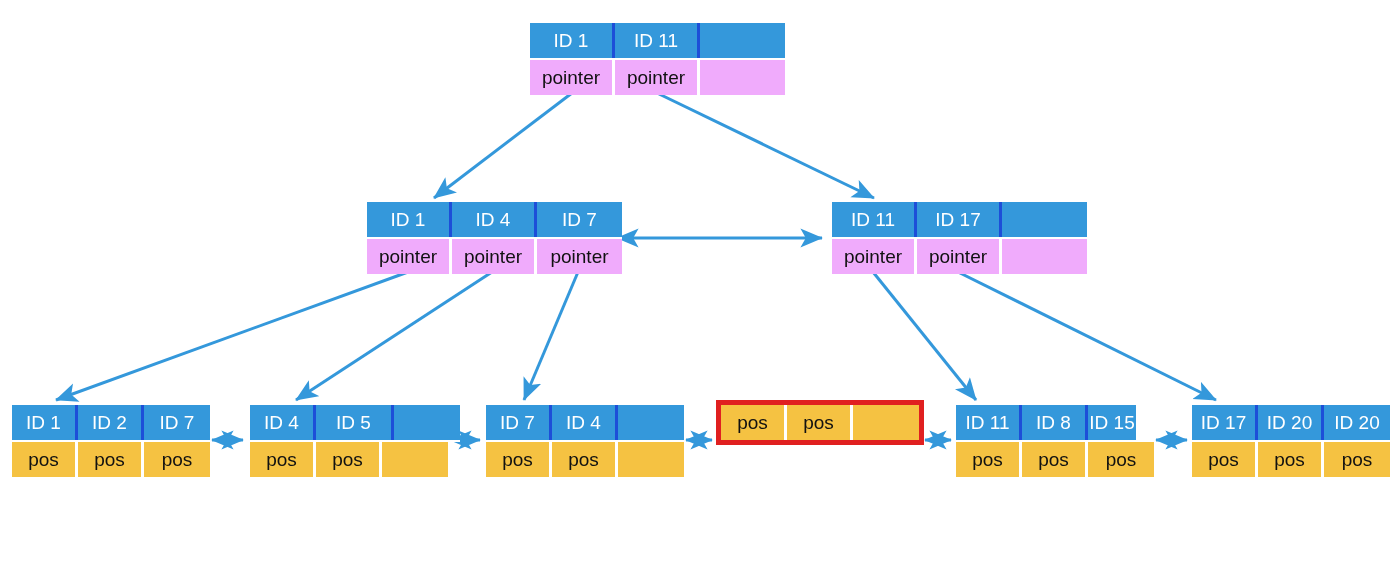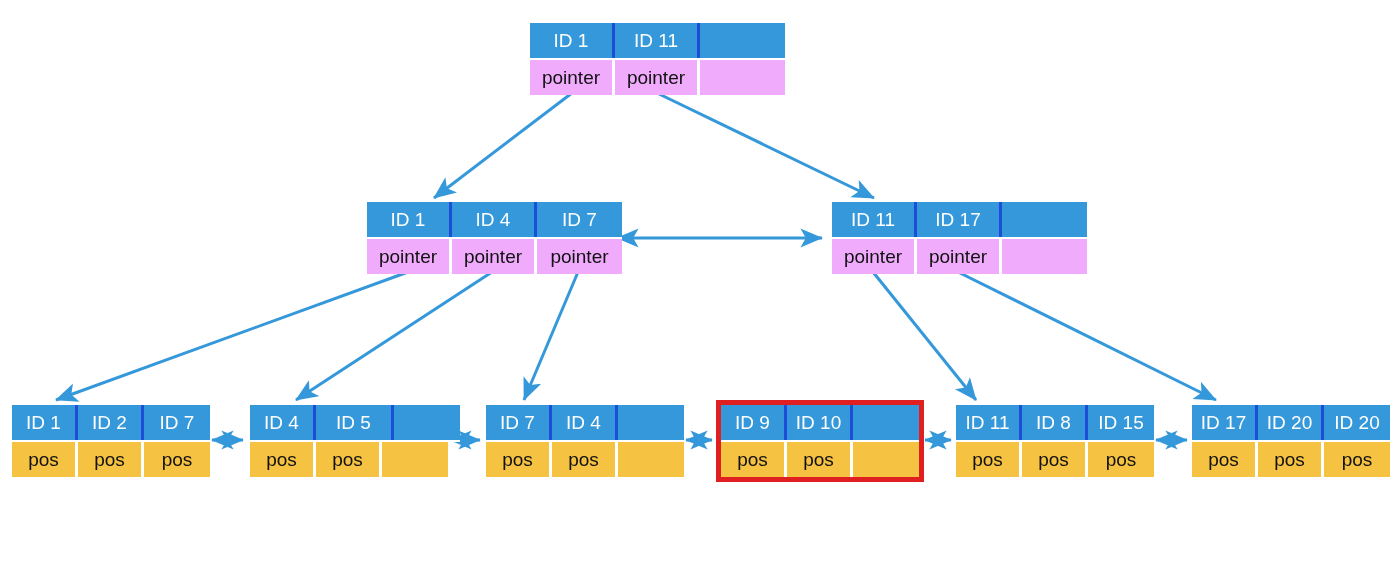--- a/index.html
+++ b/index.html
@@ -174,36 +174,31 @@
           <div class="cell key-cell" style="width: 66px;">ID 4</div>
           <div class="cell key-cell last" style="width: 66px;"></div>
         </div>
         <div class="row values">
           <div class="cell pos-cell" style="width: 66px;">pos</div>
           <div class="cell pos-cell" style="width: 66px;">pos</div>
           <div class="cell pos-cell last" style="width: 66px;"></div>
         </div>
       </div>
       <div class="node highlight" style="left: 716px; top: 400px;">
-        <div class="row keys">
-          <div class="cell key-cell" style="width: 66px;">ID 9</div>
-          <div class="cell key-cell" style="width: 66px;">ID 10</div>
-          <div class="cell key-cell last" style="width: 66px;"></div>
-        </div>
         <div class="row values">
           <div class="cell pos-cell" style="width: 66px;">pos</div>
           <div class="cell pos-cell" style="width: 66px;">pos</div>
           <div class="cell pos-cell last" style="width: 66px;"></div>
         </div>
       </div>
       <div class="node" style="left: 956px; top: 405px;">
         <div class="row keys">
           <div class="cell key-cell" style="width: 66px;">ID 11</div>
           <div class="cell key-cell" style="width: 66px;">ID 8</div>
-          <div class="cell key-cell last" style="width: 66px;">ID 15</div>
+          <div class="cell key-cell last" style="width: 48px;">ID 15</div>
         </div>
         <div class="row values">
           <div class="cell pos-cell" style="width: 66px;">pos</div>
           <div class="cell pos-cell" style="width: 66px;">pos</div>
           <div class="cell pos-cell last" style="width: 66px;">pos</div>
         </div>
       </div>
       <div class="node" style="left: 1192px; top: 405px;">
         <div class="row keys">
           <div class="cell key-cell" style="width: 66px;">ID 17</div>

